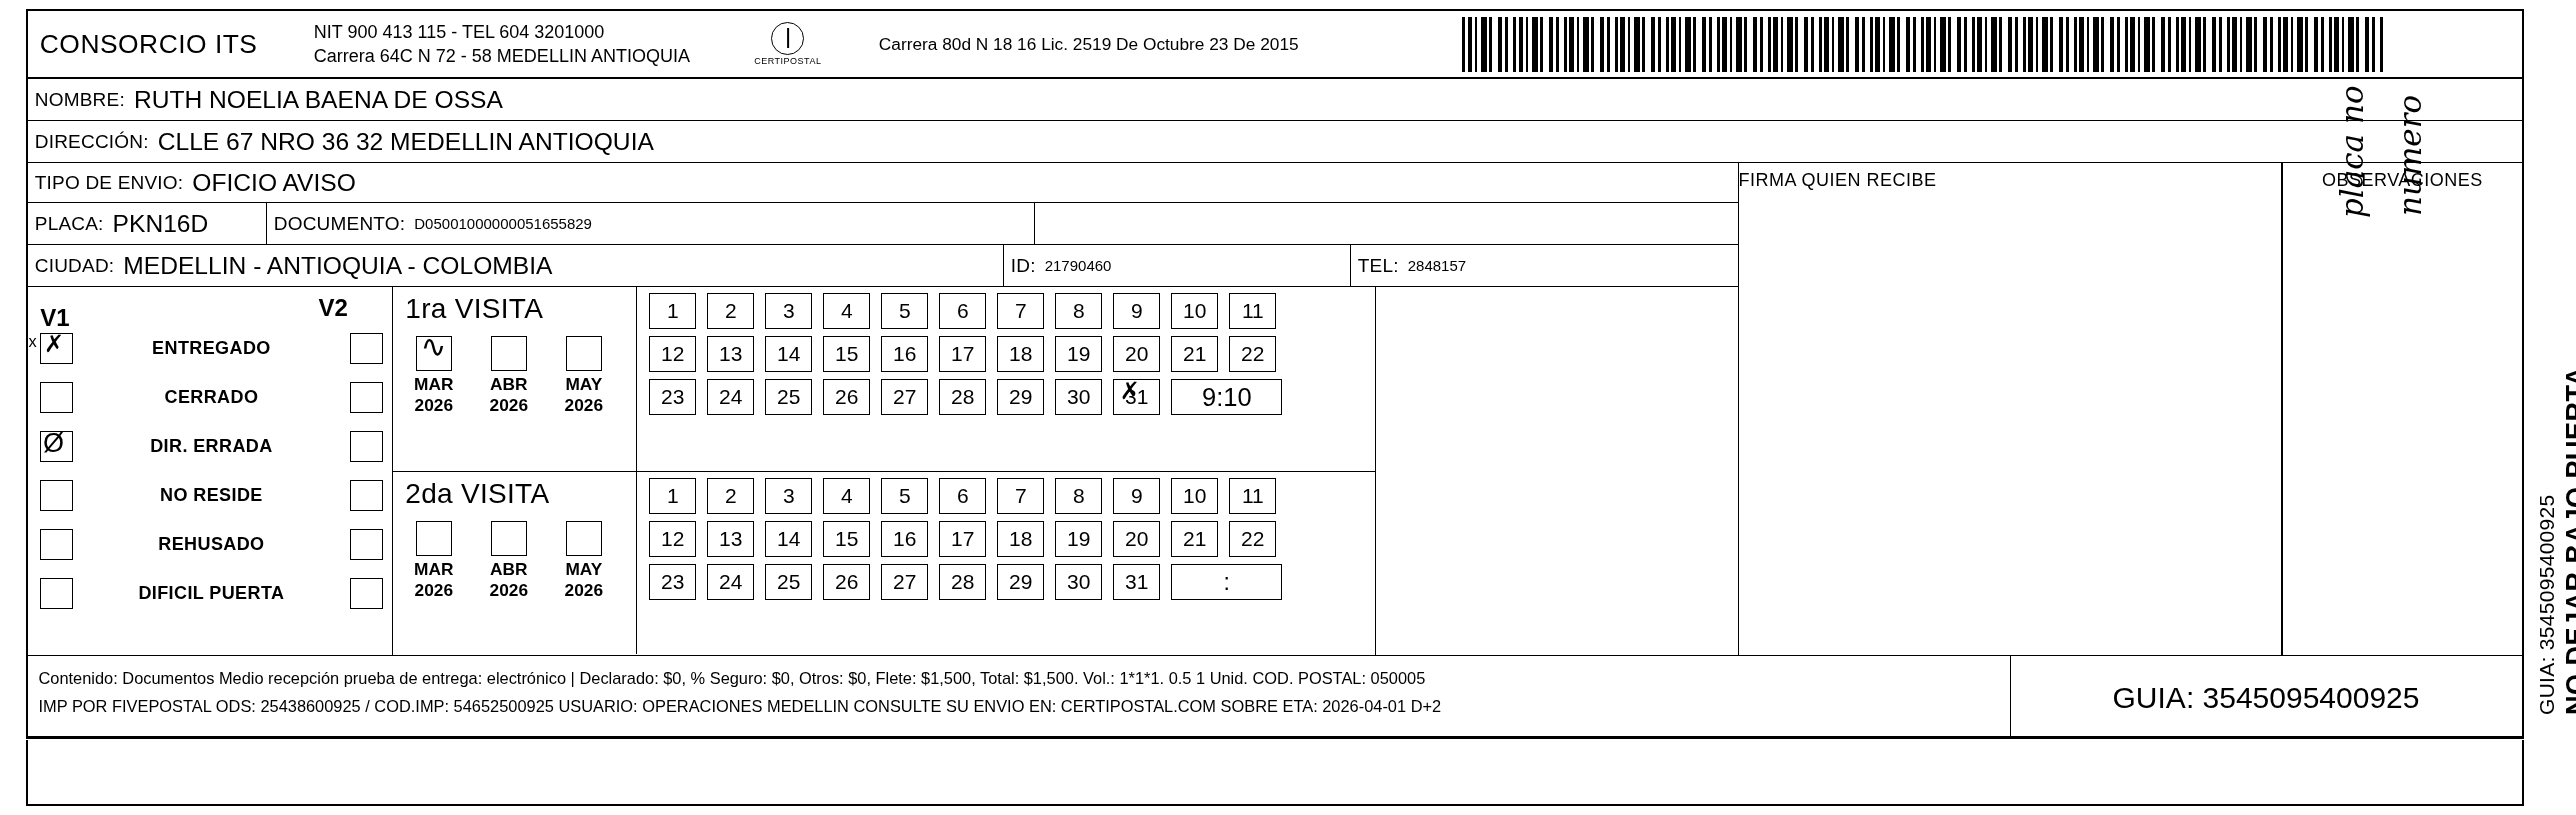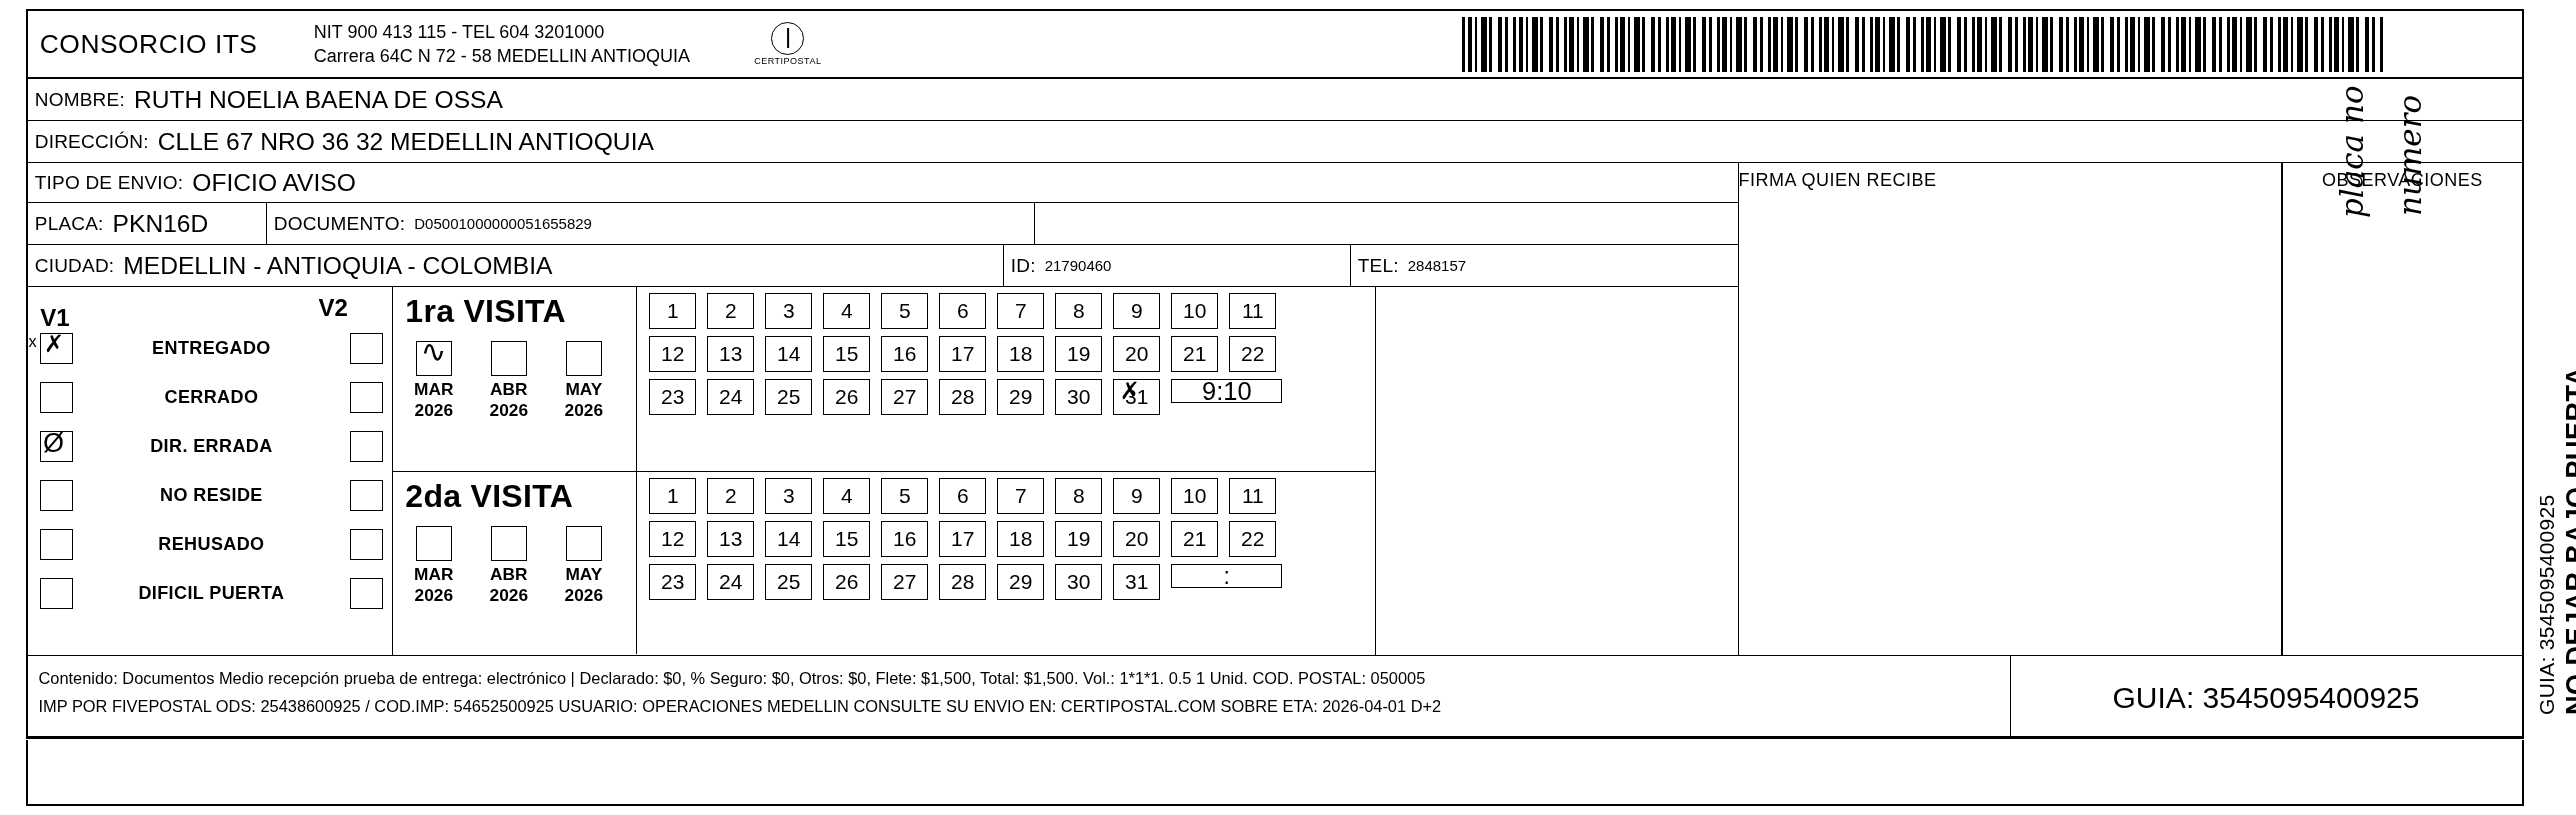--- a/index.html
+++ b/index.html
@@ -231,22 +231,22 @@
     box-sizing: border-box;
   }
   .visit-block { display: flex; }
   .visit-left {
     width: 244px;
     border-right: 1.8px solid #000;
     box-sizing: border-box;
     padding: 5.5px 0 3.6px 12.8px;
   }
   .visit-title {
-    font-size: 32px;
-    font-weight: bold;
+    font-size: 28px;
+    font-weight: normal;
     letter-spacing: 0.3px;
     margin-bottom: 11px;
   }
   .months {
     display: flex;
     gap: 18px;
   }
   .month {
     text-align: center;
     width: 57px;
@@ -292,21 +292,21 @@
   }
   .day.marked:after {
     content: "✗";
     position: absolute;
     left: 5.5px;
     top: -3.6px;
     font-size: 24px;
   }
   .time-box {
     width: 111px;
-    height: 24px;
+    height: 36px;
     border: 1.8px solid #000;
     box-sizing: border-box;
     font-size: 23px;
     display: flex;
     align-items: center;
     justify-content: center;
     text-align: center;
   }
   .time-box.hand { font-size: 25.5px; }
 
@@ -418,20 +418,21 @@
     <div class="hdr-consorcio">CONSORCIO ITS</div>
     <div class="hdr-nit">
       <div>NIT 900 413 115 - TEL 604 3201000</div>
       <div>Carrera 64C N 72 - 58 MEDELLIN ANTIOQUIA</div>
     </div>
     <div class="hdr-logo">
       <div class="logo-mark"></div>
       <div class="logo-text">CERTIPOSTAL</div>
     </div>
     <div class="hdr-certi">
+      <div>Carrera 80d N 18 16  Lic. 2519 De Octubre 23 De 2015</div>
     </div>
     <div class="hdr-barcode">
       <div class="barcode"></div>
     </div>
   </div>
 
   <div class="mainbox">
 
     <div class="row r-nombre">
       <div class="cell" style="width:100%;">

